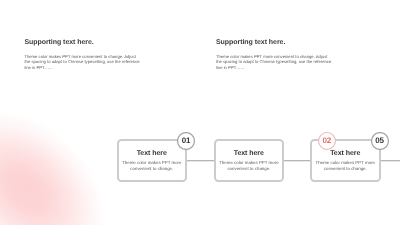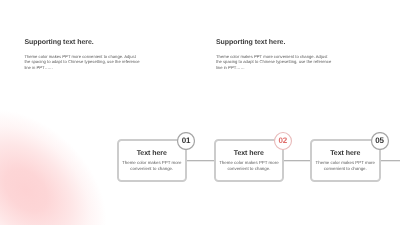--- a/index.html
+++ b/index.html
@@ -16,21 +16,21 @@
   .hline{position:absolute;height:1px;top:160px;background:#b5b5b5;}
   .hline2{position:absolute;height:1px;top:161px;background:#e8e8e8;}
   .card{position:absolute;box-sizing:border-box;width:69.2px;height:43px;top:138.8px;
         border:2px solid #cccccc;border-radius:4.5px;background:#fff;}
   .card .title{position:absolute;left:-0.7px;right:0;top:8.8px;text-align:center;font-size:7.0px;font-weight:bold;color:#333333;letter-spacing:-0.05px;}
   .card .body{position:absolute;left:-1.5px;right:-1px;top:19.6px;text-align:center;font-size:4.4px;line-height:6.1px;color:#5d5d5d;}
   .circ{position:absolute;width:18px;height:18px;top:131.75px;display:flex;align-items:center;justify-content:center;
         font-size:8px;font-weight:bold;color:#333333;letter-spacing:-0.1px;line-height:1;}
   .circ svg{position:absolute;left:0;top:0;width:18px;height:18px;}
   .circ .num{position:relative;z-index:2;}
-  .circ.accent{color:#e06e6b;}
+  .circ.accent{color:#e06e6b;margin-left:44px;}
 </style>
 </head>
 <body>
 
 <div class="slide">
   <svg class="blob" viewBox="0 0 400 225" preserveAspectRatio="none">
     <defs>
       <radialGradient id="blobGrad" gradientUnits="userSpaceOnUse" cx="0" cy="0" r="1" gradientTransform="translate(26 190) rotate(135) scale(64 94)">
         <stop offset="0" stop-color="#fdd2d3" stop-opacity="1"></stop>
         <stop offset="0.26" stop-color="#fdd2d3" stop-opacity="0.92"></stop>

